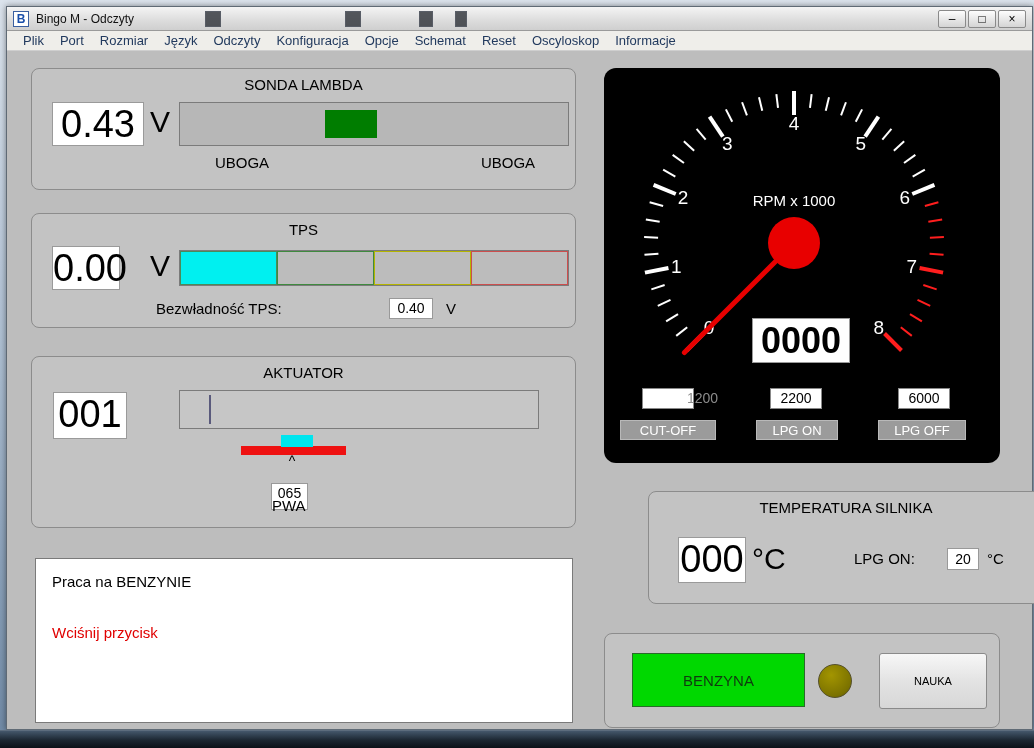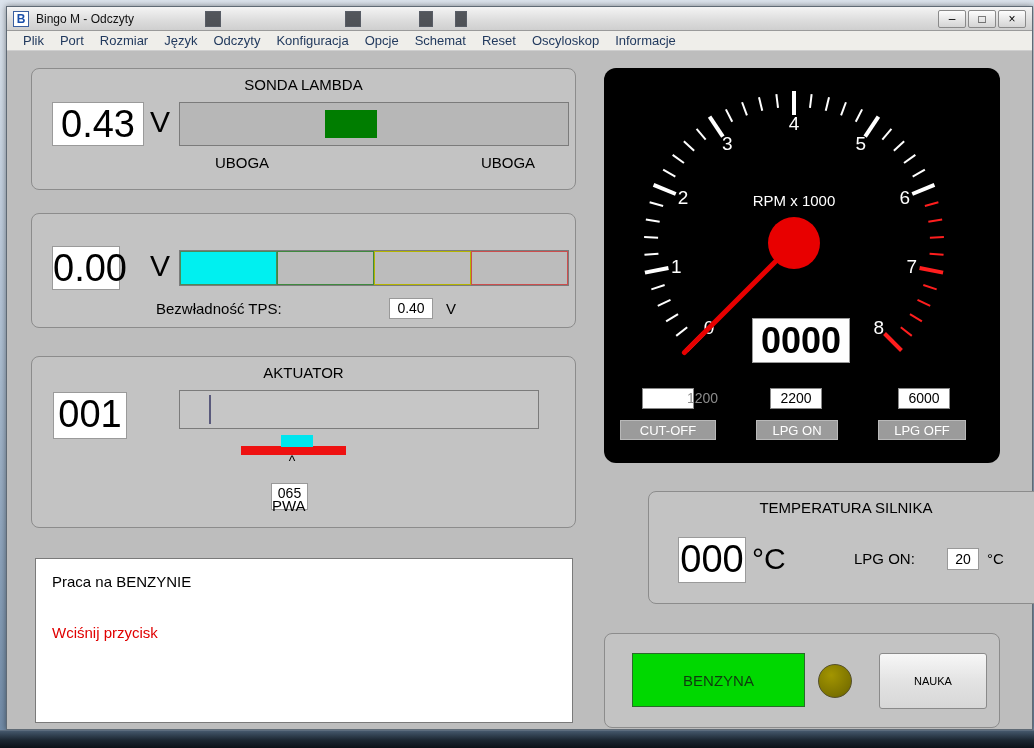--- a/index.html
+++ b/index.html
@@ -138,20 +138,21 @@
       <div class="digital big-digits" style="left:20px; top:33px; width:92px; height:44px;">0.43</div>
       <div class="unit-big" style="left:118px; top:36px;">V</div>
       <div class="trough" style="left:147px; top:33px; width:390px; height:44px;">
         <div class="lambda-block" style="left:145px; top:7px; width:52px; height:28px;"></div>
       </div>
       <div class="range-label" style="left:150px; top:85px; width:120px;">UBOGA</div>
       <div class="range-label" style="left:416px; top:85px; width:120px;">UBOGA</div>
     </div>
 
     <div class="panel" style="left:24px; top:162px; width:545px; height:115px;">
+      <div class="panel-title">TPS</div>
       <div class="digital big-digits" style="left:20px; top:32px; width:68px; height:44px;">0.00</div>
       <div class="unit-big" style="left:118px; top:35px;">V</div>
       <div class="trough" style="left:147px; top:36px; width:390px; height:36px; display:flex; background:#bdbdbd;">
         <div class="tps-seg" style="background:#00f0f0; border-color:#4a8a5a;"></div>
         <div class="tps-seg" style="background:#bcbcbc; border-color:#3f8a3f;"></div>
         <div class="tps-seg" style="background:#bcbcbc; border-color:#b4b400;"></div>
         <div class="tps-seg" style="background:#bcbcbc; border-color:#cc4e4e;"></div>
       </div>
       <div class="label-15" style="left:124px; top:86px;">Bezwładność TPS:</div>
       <div class="small-field" style="left:357px; top:84px; width:44px; height:21px;">0.40</div>

